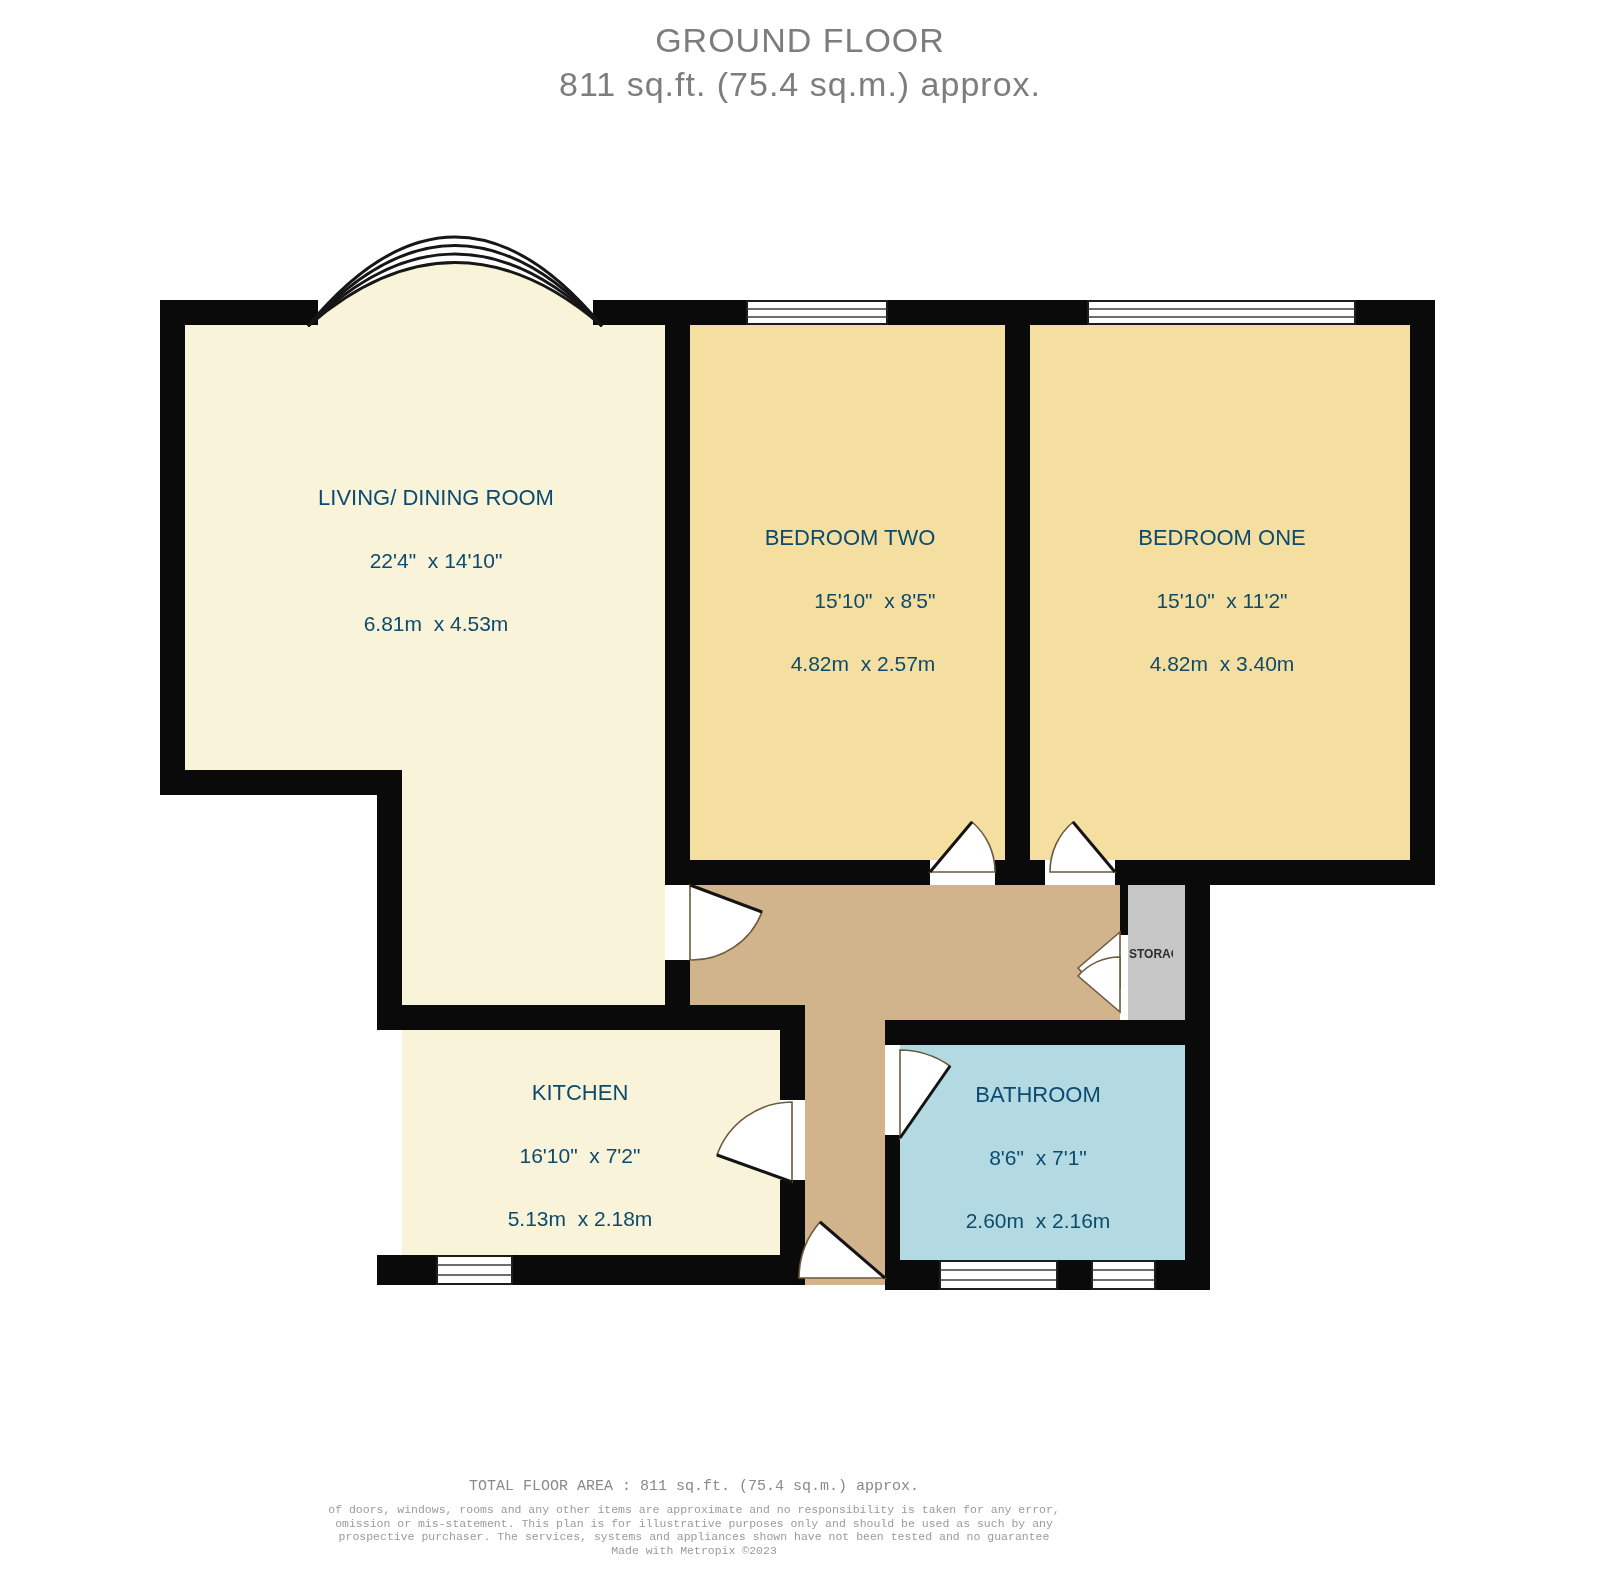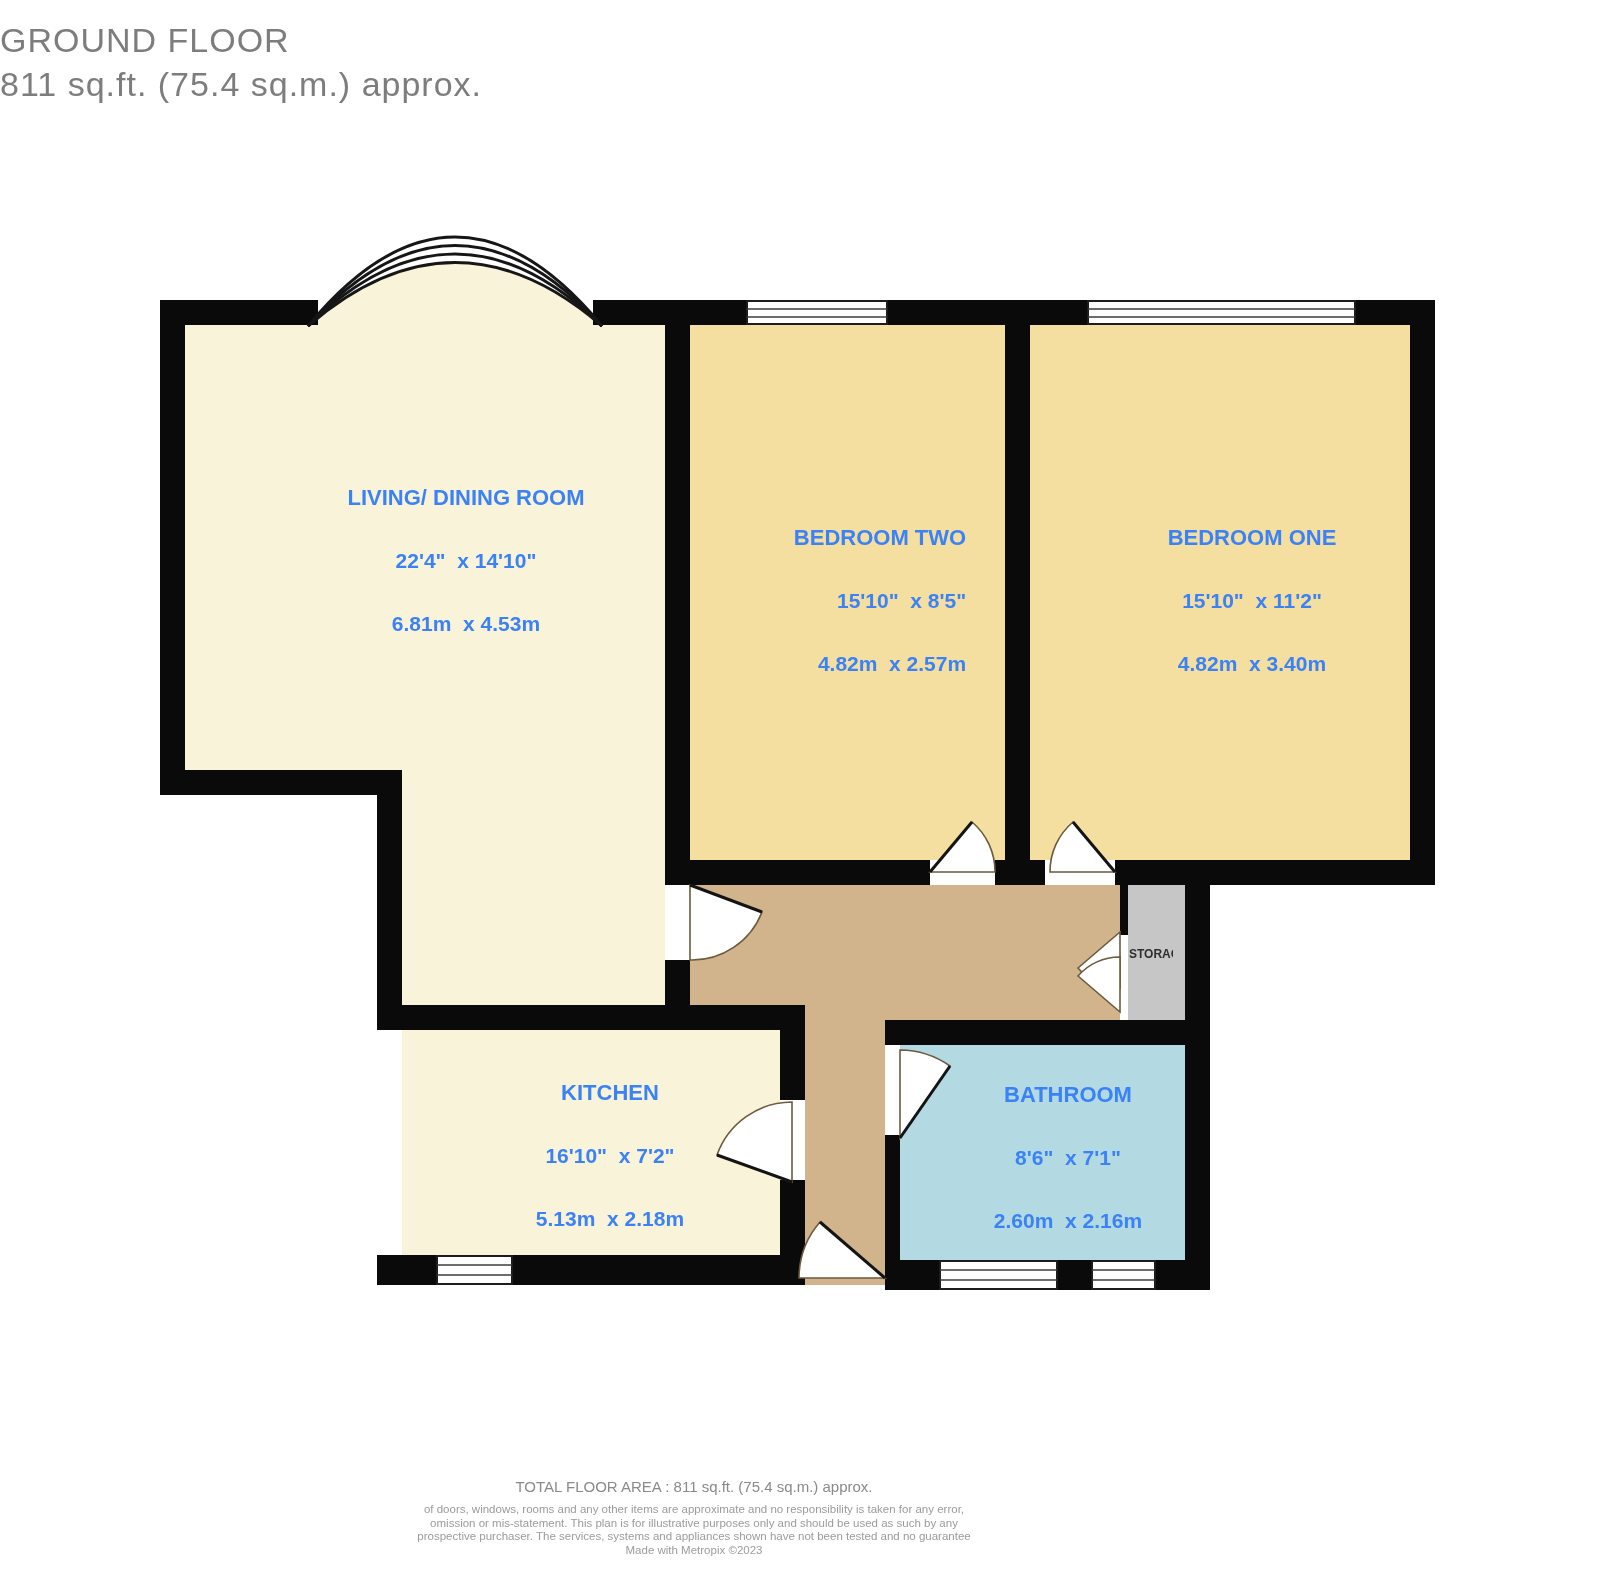--- a/index.html
+++ b/index.html
@@ -1,38 +1,38 @@
 <!DOCTYPE html>
 <html style="--c-wall: #0a0a0a; --c-cream: #f9f3da; --c-bedroom: #f4dfa0; --c-hallway: #d1b38c; --c-bathroom: #b3d9e3; --c-storage: #c6c6c6; --c-title_text: #7d7d7d; --c-footer_text: #8a8a8a; --c-disclaimer_text: #9b9b9b;"><head>
 <meta charset="utf-8">
 <style>
   html,body{margin:0;padding:0;background:#fff;}
   .canvas{position:relative;width:1600px;height:1586px;background:#fff;overflow:hidden;
           font-family:"Liberation Sans", sans-serif;}
-  .title{position:absolute;left:0;top:18px;width:1600px;
+  .title{position:absolute;left:0;top:18px;width:1600px;text-align:center;
          color:var(--c-title_text);font-size:34px;line-height:44px;letter-spacing:1px;}
   svg.plan{position:absolute;left:0;top:0;}
   .wall{fill:var(--c-wall);}
   .room-living,.room-kitchen{fill:var(--c-cream);}
   .room-bedroom{fill:var(--c-bedroom);}
   .room-hallway{fill:var(--c-hallway);}
   .room-bathroom{fill:var(--c-bathroom);}
   .room-storage{fill:var(--c-storage);}
   .win{fill:#ffffff;stroke:#1d1d1d;stroke-width:2;}
   .winline{stroke:#3c3c3c;stroke-width:1.4;}
   .door{fill:#ffffff;stroke:#6b5a3e;stroke-width:1.6;}
   .leaf{stroke:#141414;stroke-width:3;}
   .bayline{fill:none;stroke:#161616;stroke-width:3;}
   .room-label{position:absolute;transform:translate(-50%,-50%);text-align:center;
-              color:#3b82f6;font-weight:bold;white-space:pre;margin-left:30px;}
+              color:#0c4a6e;font-weight:normal;white-space:pre;}
   .room-label .nm{font-size:22px;line-height:27px;display:block;}
   .room-label .dim{font-size:21px;line-height:27px;display:block;}
   .storage-label{position:absolute;left:1129px;top:947px;width:44px;overflow:hidden;
                  font-size:12px;font-weight:bold;color:#2e2e2e;white-space:nowrap;}
-  .footer{position:absolute;left:0;top:1478px;width:1388px;text-align:center;}
+  .footer{position:absolute;left:0;top:1478px;width:1388px;text-align:center;font-family:Liberation Mono, monospace;}
   .footer .total{font-size:15px;color:var(--c-footer_text);margin-bottom:8px;}
   .footer .disc{font-size:11.5px;line-height:13.5px;color:var(--c-disclaimer_text);}
 </style>
 </head>
 <body>
 
 <div class="canvas">
 
   <div class="title">
     <div>GROUND FLOOR</div>

